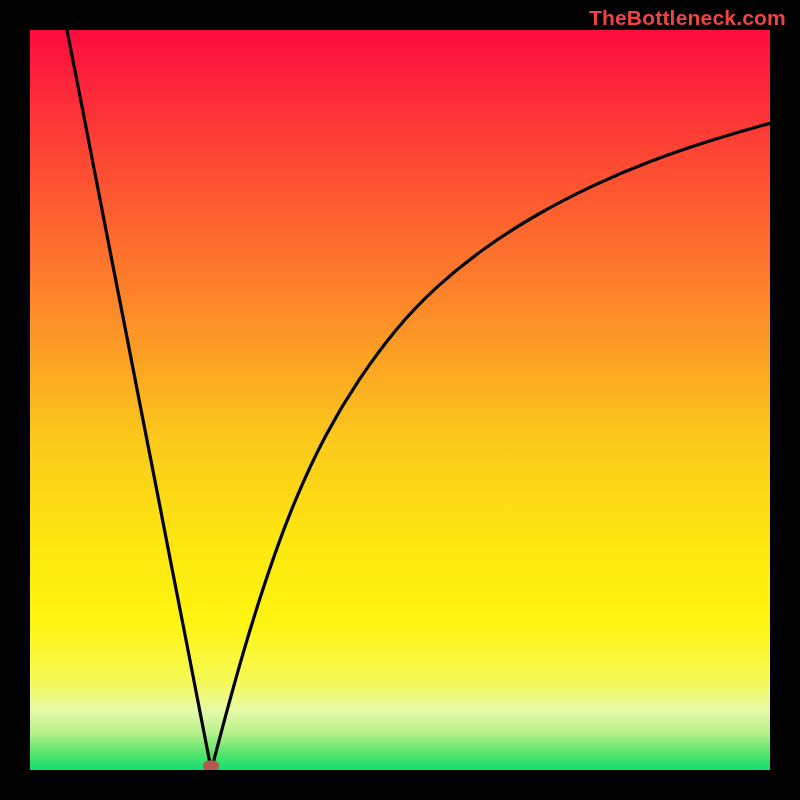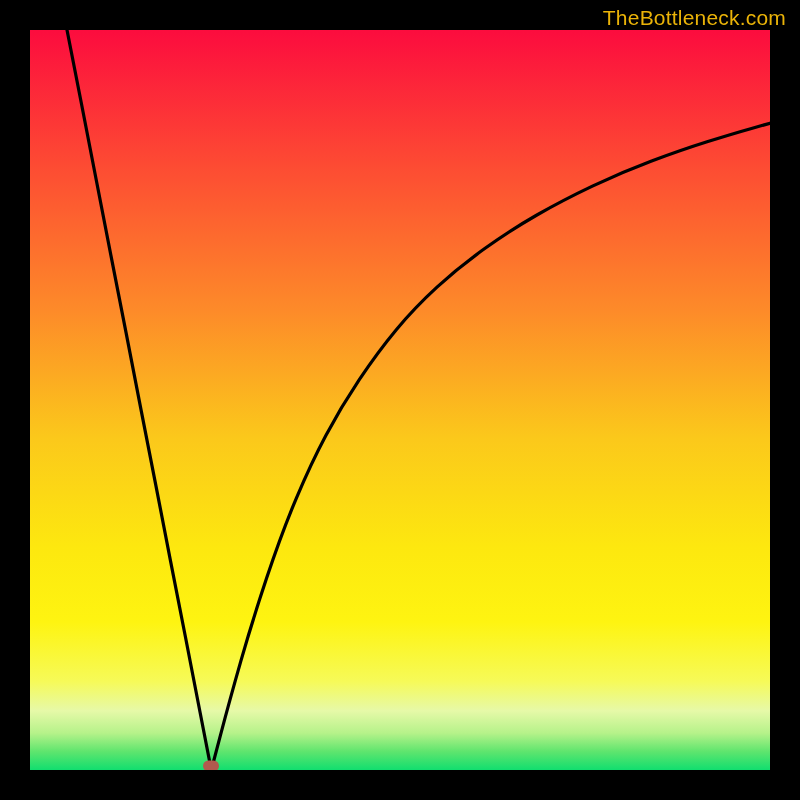--- a/index.html
+++ b/index.html
@@ -28,23 +28,23 @@
     overflow: hidden;
   }
   .gradient {
     position: absolute;
     inset: 0;
   }
   .watermark {
     position: absolute;
     top: 6px;
     right: 14px;
-    color: #eab308;
+    color: #ef4444;
     font-size: 21px;
-    font-weight: 400;
+    font-weight: 700;
     letter-spacing: 0.2px;
   }
   .marker {
     position: absolute;
     width: 16px;
     height: 11px;
     background: #b15a4e;
     border-radius: 6px;
     transform: translate(-50%, -50%);
   }

